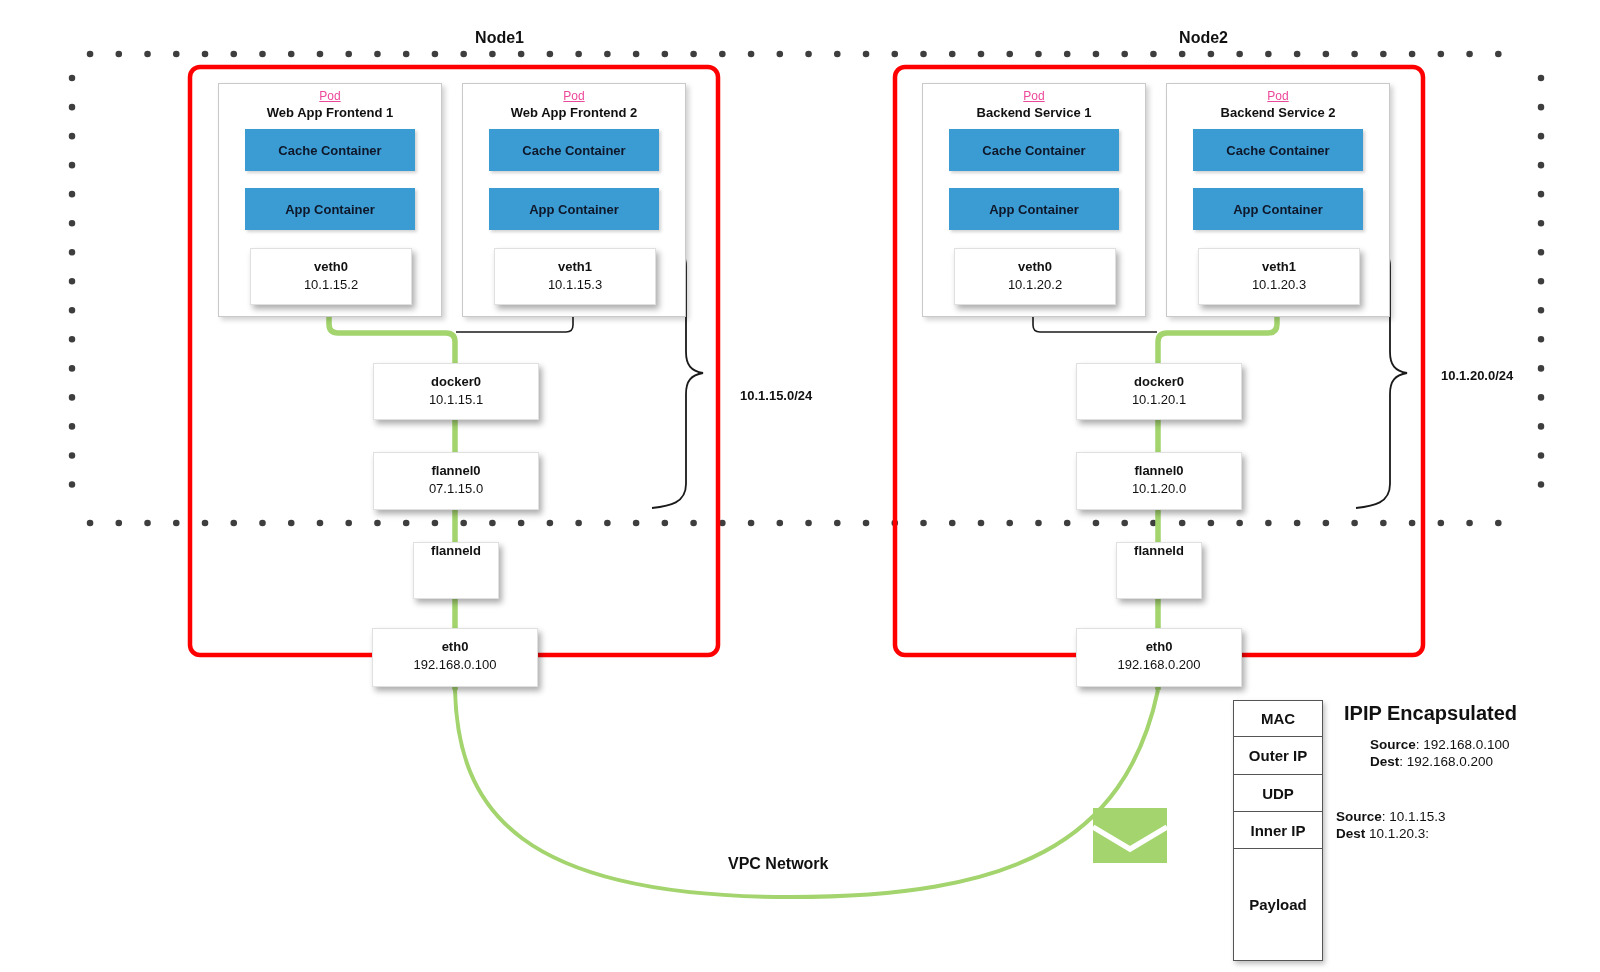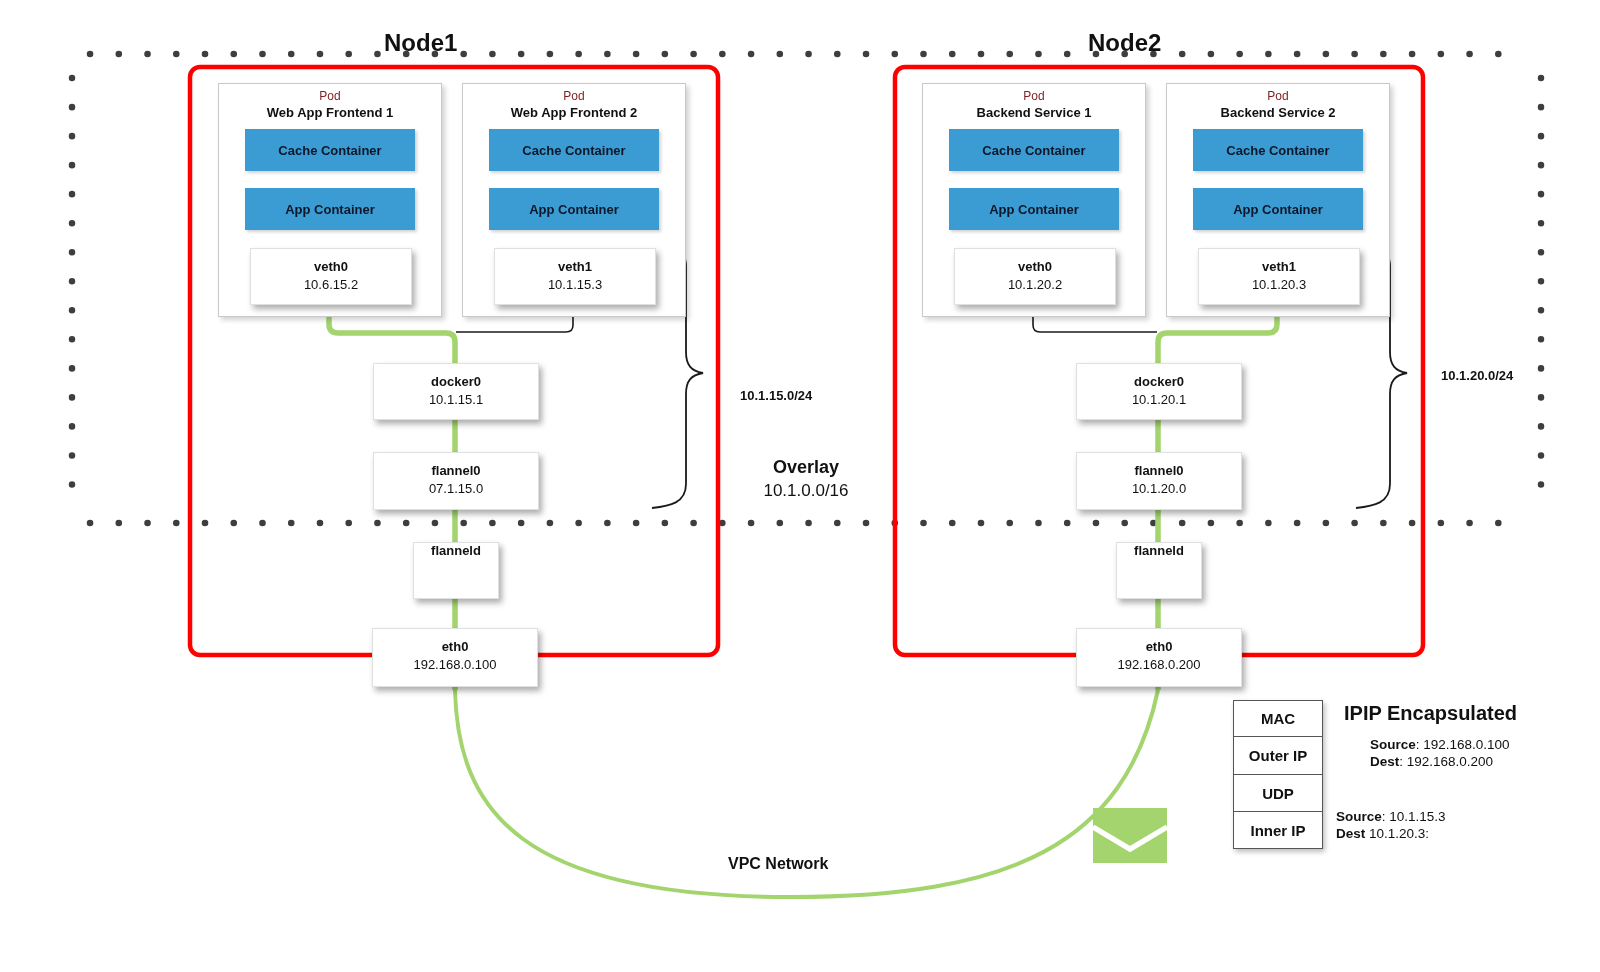--- a/index.html
+++ b/index.html
@@ -18,26 +18,26 @@
   .dots.v{stroke-dasharray:0.1 28.93;}
   .node-border{fill:none;stroke:var(--red);stroke-width:4.5;}
   .wire-green{fill:none;stroke:var(--green);stroke-width:5.5;stroke-linecap:butt;}
   .wire-black{fill:none;stroke:#1a1a1a;stroke-width:1.6;}
   .wire-curve{fill:none;stroke:var(--green);stroke-width:4;}
   .brace{fill:none;stroke:#1a1a1a;stroke-width:1.8;}
   .env-body{fill:var(--green);}
   .env-flap{fill:none;stroke:#ffffff;stroke-width:5.5;}
 
   .abs{position:absolute;z-index:2;}
-  .node-title{font-size:24px;font-weight:bold;text-align:left;width:140px;z-index:3;}
+  .node-title{font-size:16px;font-weight:bold;text-align:right;width:140px;z-index:3;}
 
   .pod{position:absolute;width:222px;height:232px;background:#fff;border:1px solid #c9c9c9;
        box-shadow:3px 3px 5px rgba(0,0,0,0.18);z-index:2;}
   .pod-head{position:absolute;top:5px;left:0;width:100%;text-align:center;}
-  .pod-kind{font-size:12px;color:#7f1d1d;}
+  .pod-kind{font-size:12px;color:#ec4899;text-decoration:underline;}
   .pod-name{font-size:13px;font-weight:bold;margin-top:2px;}
   .ctr{position:absolute;left:26px;width:170px;height:42px;background:var(--blue);color:#0f172a;
        font-size:13px;font-weight:bold;display:flex;align-items:center;justify-content:center;
        box-shadow:2px 2px 3px rgba(0,0,0,0.18);}
   .iface{position:absolute;background:#fff;border:1px solid #e0e0e0;
          box-shadow:3px 4px 6px rgba(0,0,0,0.32);text-align:center;z-index:2;}
   .iface .if-name{font-size:13px;font-weight:bold;margin-top:10px;}
   .iface .if-ip{font-size:13px;margin-top:3px;}
   .iface.one-line{display:flex;align-items:flex-start;justify-content:center;}
   .iface.one-line .if-name{margin-top:0;}
@@ -95,21 +95,21 @@
 
   <div class="pod" style="left:218px;top:83px;">
     <div class="pod-head">
       <div class="pod-kind">Pod</div>
       <div class="pod-name">Web App Frontend 1</div>
     </div>
     <div class="ctr" style="top:45px;">Cache Container</div>
     <div class="ctr" style="top:104px;">App Container</div>
     <div class="iface veth">
       <div class="if-name">veth0</div>
-      <div class="if-ip">10.6.15.2</div>
+      <div class="if-ip">10.1.15.2</div>
     </div>
   </div>
 
   <div class="pod" style="left:462px;top:83px;">
     <div class="pod-head">
       <div class="pod-kind">Pod</div>
       <div class="pod-name">Web App Frontend 2</div>
     </div>
     <div class="ctr" style="top:45px;">Cache Container</div>
     <div class="ctr" style="top:104px;">App Container</div>
@@ -173,32 +173,29 @@
     <div class="if-name">flanneld</div>
   </div>
   <div class="iface" style="left:1076px;top:628px;width:164px;height:57px;">
     <div class="if-name">eth0</div>
     <div class="if-ip">192.168.0.200</div>
   </div>
 
   <div class="abs subnet-label" style="left:740px;top:388px;">10.1.15.0/24</div>
   <div class="abs subnet-label" style="left:1441px;top:368px;">10.1.20.0/24</div>
 
-  <div class="abs overlay-block" style="left:721px;top:457px;">
-    <div class="overlay-title">Overlay</div>
-    <div class="overlay-cidr">10.1.0.0/16</div>
-  </div>
 
   <div class="abs vpc-label" style="left:728px;top:855px;">VPC Network</div>
 
   <div class="abs packet">
     <div class="layer" style="height:35px;">MAC</div>
     <div class="layer" style="height:37px;">Outer IP</div>
     <div class="layer" style="height:36px;">UDP</div>
     <div class="layer" style="height:36px;">Inner IP</div>
+    <div class="layer" style="height:111px;">Payload</div>
   </div>
 
   <div class="abs packet-title" style="left:1336px;top:702px;">IPIP Encapsulated</div>
 
   <div class="abs packet-text" style="left:1370px;top:736px;">
     <div><b>Source</b><span>: 192.168.0.100</span></div>
     <div><b>Dest</b><span>: 192.168.0.200</span></div>
   </div>
 
   <div class="abs packet-text" style="left:1336px;top:808px;">

